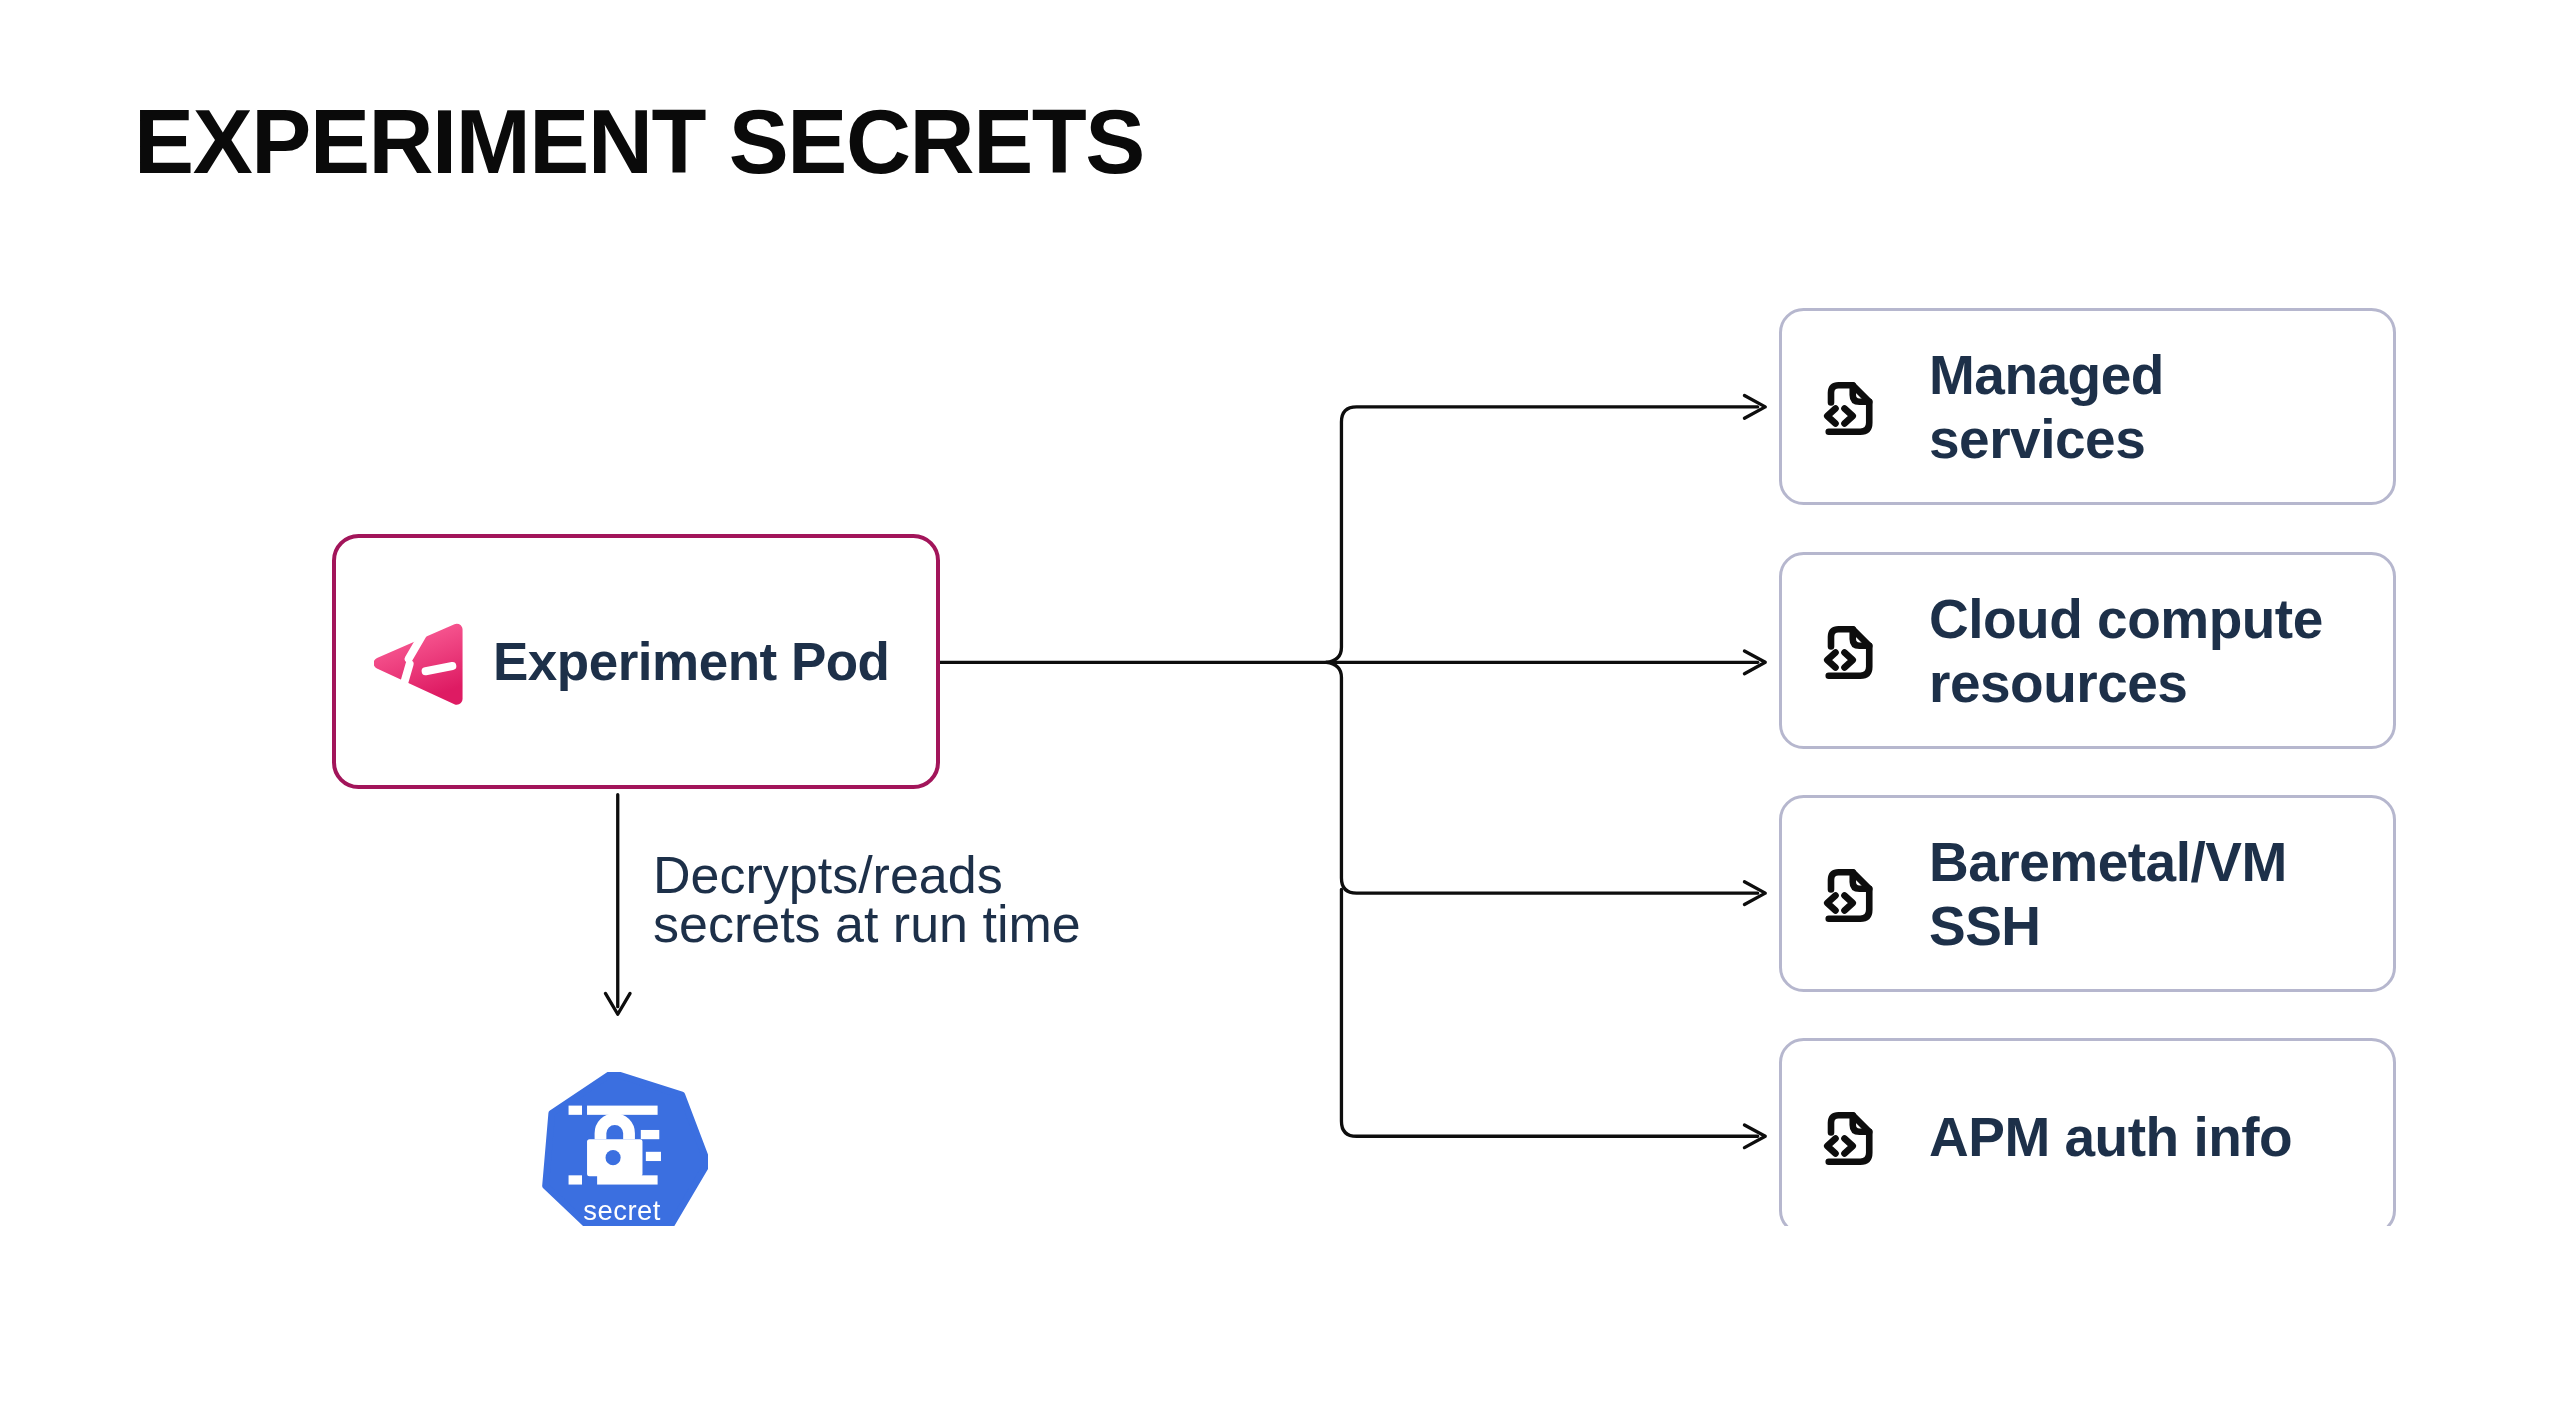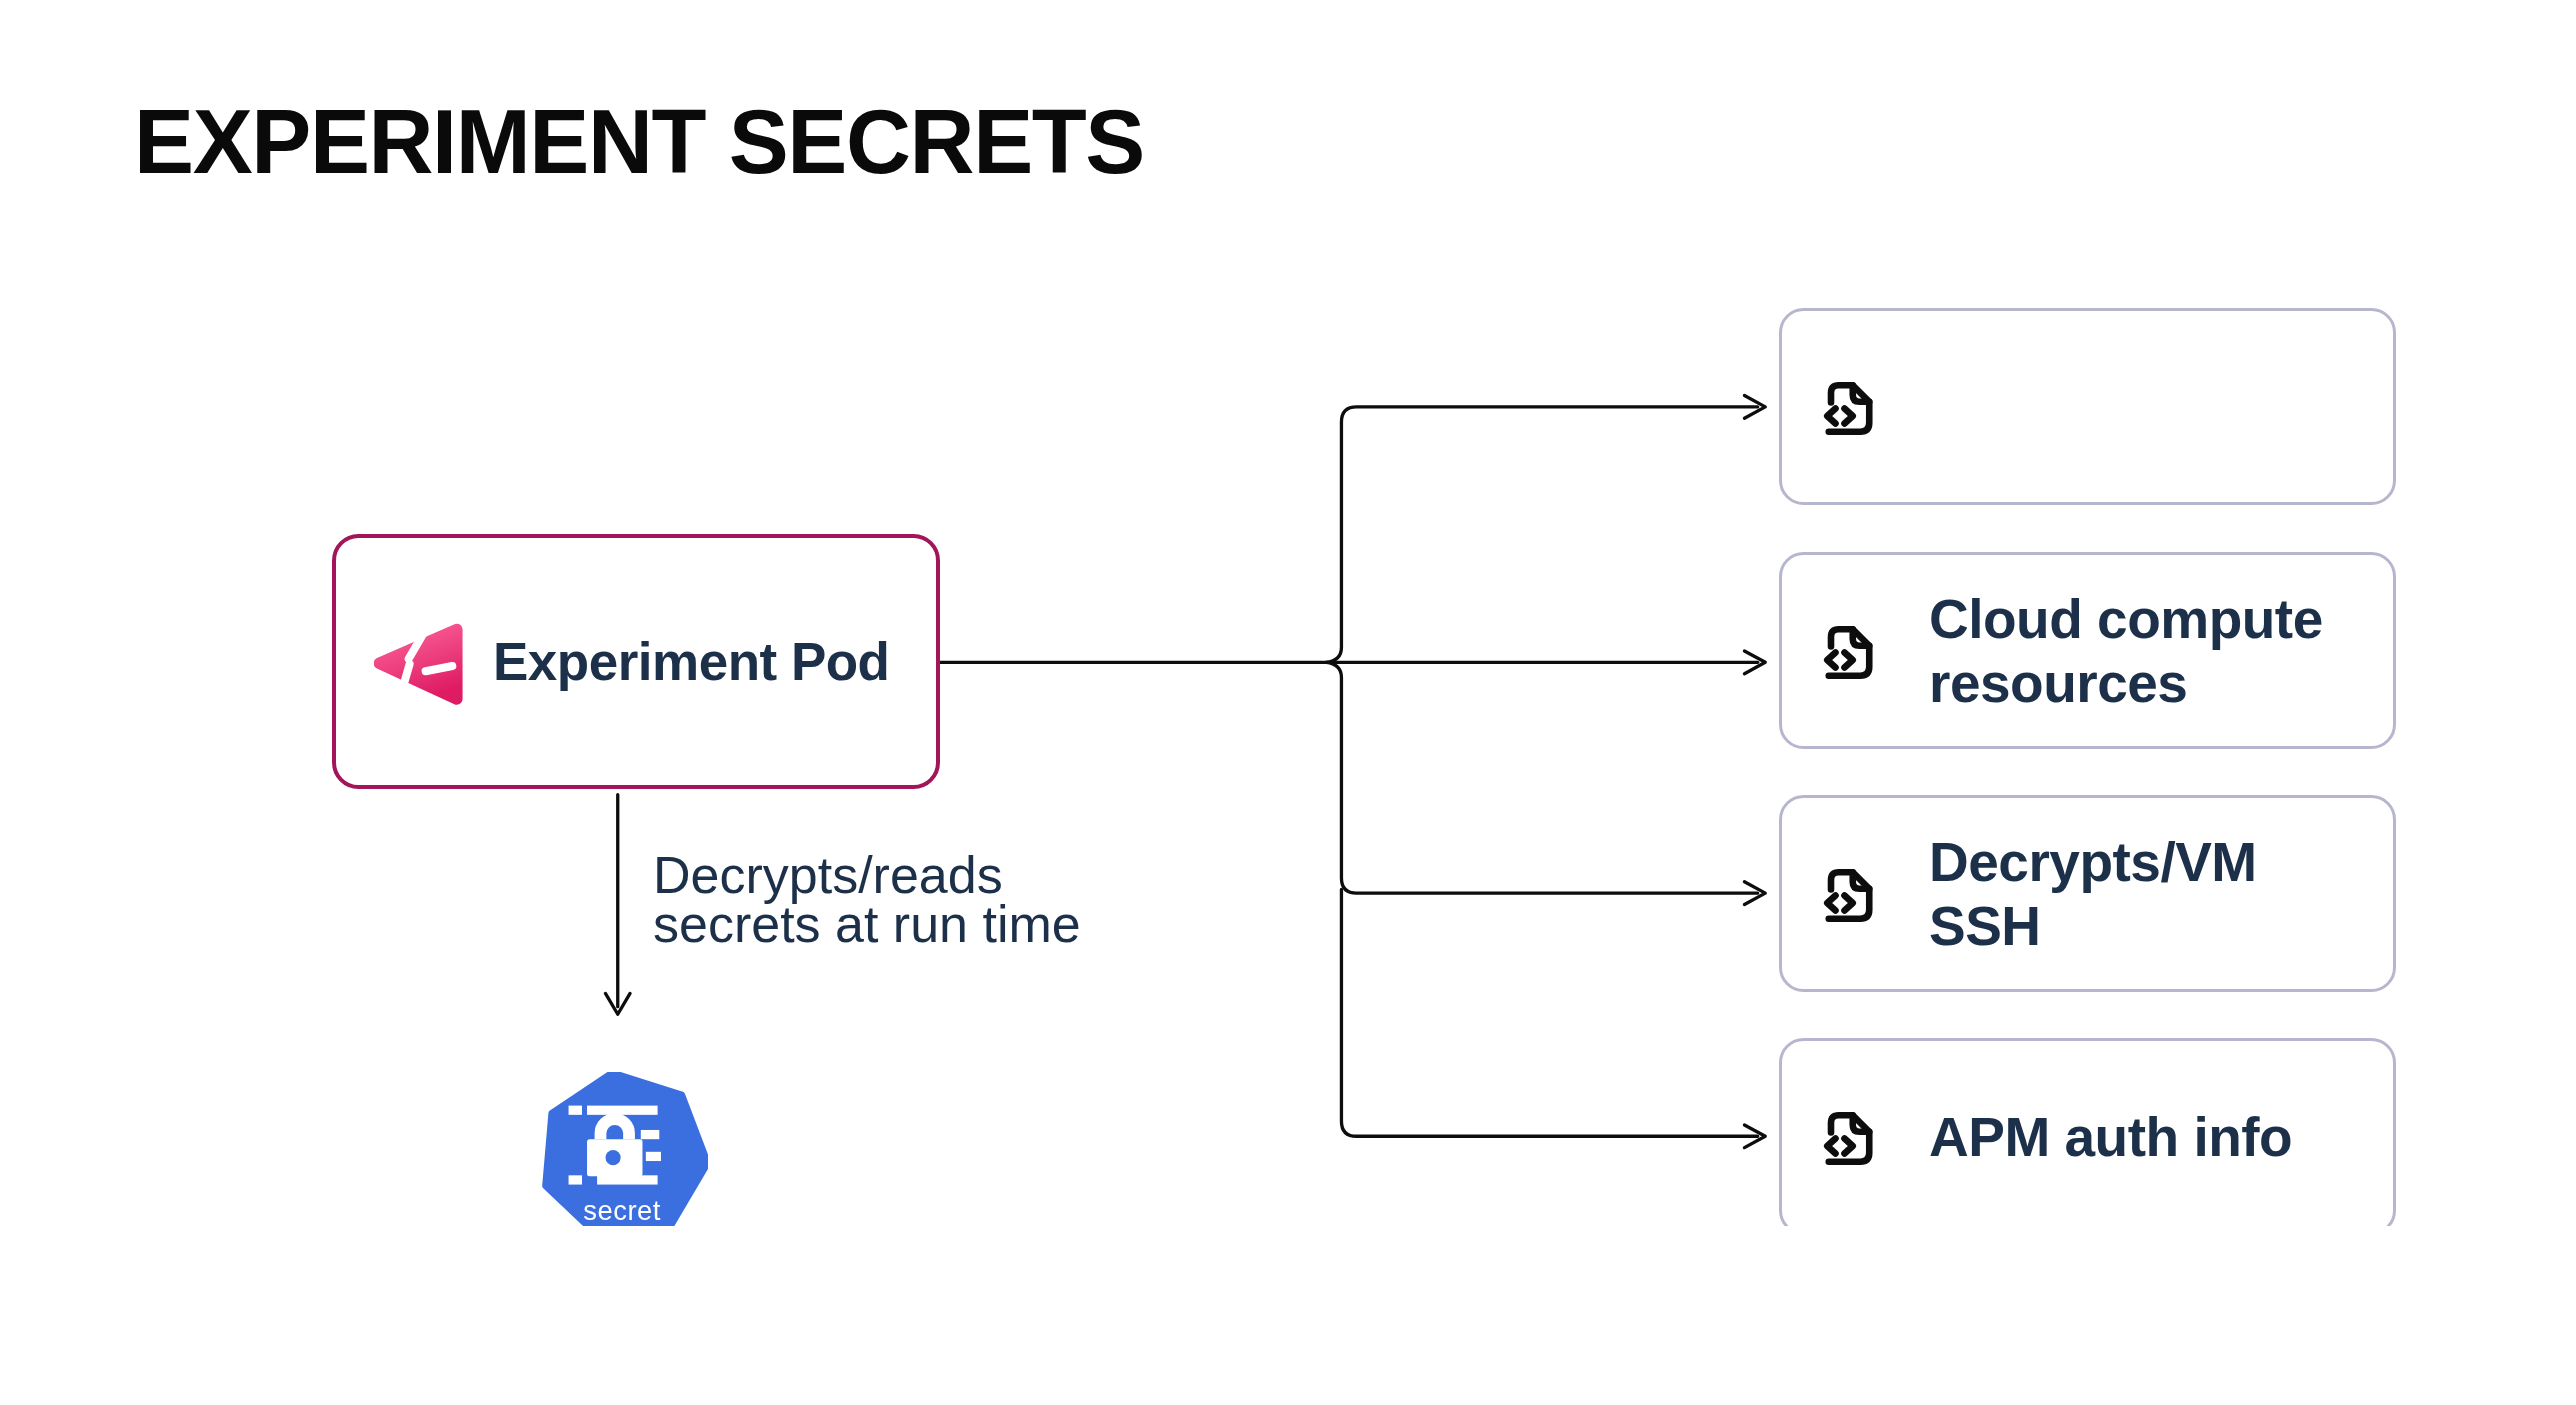--- a/index.html
+++ b/index.html
@@ -133,20 +133,21 @@
 
   <div class="target-node t0">
     <span class="icon-wrap">
       <svg width="72" height="72" viewBox="0 0 48 48" fill="none" stroke="#0d0d0d" stroke-width="4.4" stroke-linecap="round" stroke-linejoin="round">
         <path d="M12 21 V14.5 Q12 9.5 17 9.5 H26.5 L37.5 20.5 V34.5 Q37.5 40.5 31.5 40.5 H10.5"></path>
         <path d="M26.5 9.5 V16 Q26.5 20.5 31 20.5 H37.5"></path>
         <path d="M15 25 L9.5 30 L15 35"></path>
         <path d="M21 25 L26.5 30 L21 35"></path>
       </svg>
     </span>
+    <span class="target-label">Managed services</span>
   </div>
 
   <div class="target-node t1">
     <span class="icon-wrap">
       <svg width="72" height="72" viewBox="0 0 48 48" fill="none" stroke="#0d0d0d" stroke-width="4.4" stroke-linecap="round" stroke-linejoin="round">
         <path d="M12 21 V14.5 Q12 9.5 17 9.5 H26.5 L37.5 20.5 V34.5 Q37.5 40.5 31.5 40.5 H10.5"></path>
         <path d="M26.5 9.5 V16 Q26.5 20.5 31 20.5 H37.5"></path>
         <path d="M15 25 L9.5 30 L15 35"></path>
         <path d="M21 25 L26.5 30 L21 35"></path>
       </svg>
@@ -156,21 +157,21 @@
 
   <div class="target-node t2">
     <span class="icon-wrap">
       <svg width="72" height="72" viewBox="0 0 48 48" fill="none" stroke="#0d0d0d" stroke-width="4.4" stroke-linecap="round" stroke-linejoin="round">
         <path d="M12 21 V14.5 Q12 9.5 17 9.5 H26.5 L37.5 20.5 V34.5 Q37.5 40.5 31.5 40.5 H10.5"></path>
         <path d="M26.5 9.5 V16 Q26.5 20.5 31 20.5 H37.5"></path>
         <path d="M15 25 L9.5 30 L15 35"></path>
         <path d="M21 25 L26.5 30 L21 35"></path>
       </svg>
     </span>
-    <span class="target-label">Decrypts/VM SSH</span>
+    <span class="target-label">Baremetal/VM SSH</span>
   </div>
 
   <div class="target-node t3">
     <span class="icon-wrap">
       <svg width="72" height="72" viewBox="0 0 48 48" fill="none" stroke="#0d0d0d" stroke-width="4.4" stroke-linecap="round" stroke-linejoin="round">
         <path d="M12 21 V14.5 Q12 9.5 17 9.5 H26.5 L37.5 20.5 V34.5 Q37.5 40.5 31.5 40.5 H10.5"></path>
         <path d="M26.5 9.5 V16 Q26.5 20.5 31 20.5 H37.5"></path>
         <path d="M15 25 L9.5 30 L15 35"></path>
         <path d="M21 25 L26.5 30 L21 35"></path>
       </svg>

